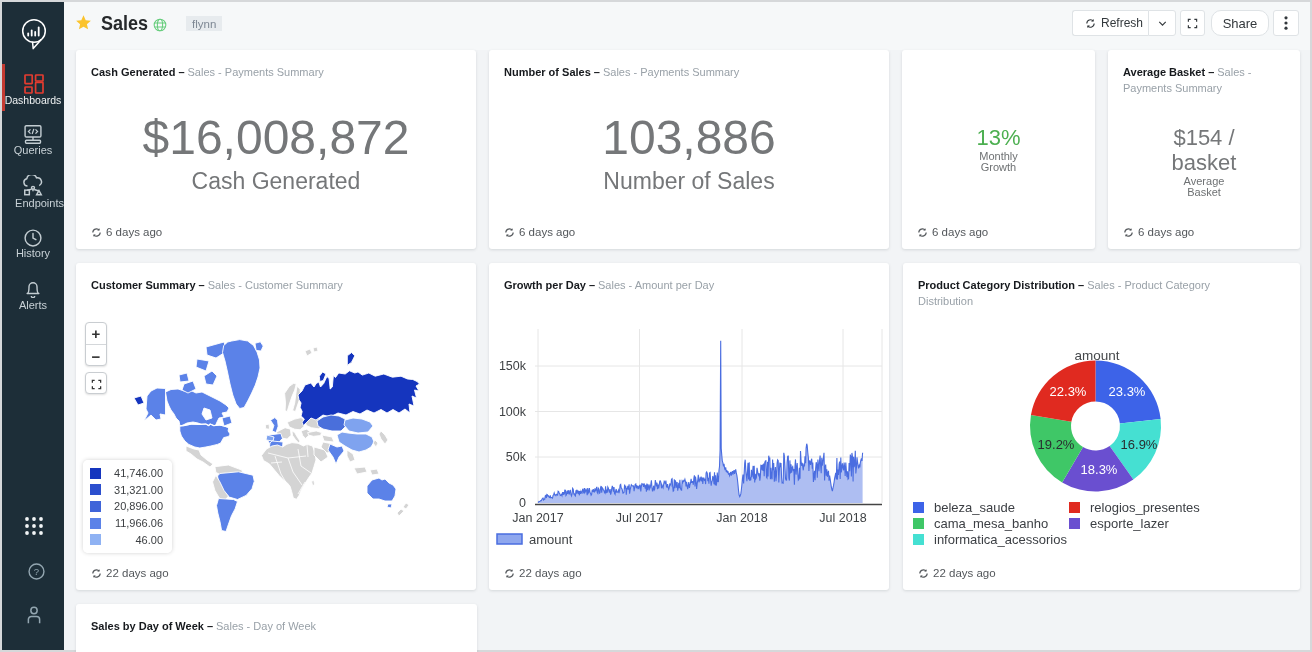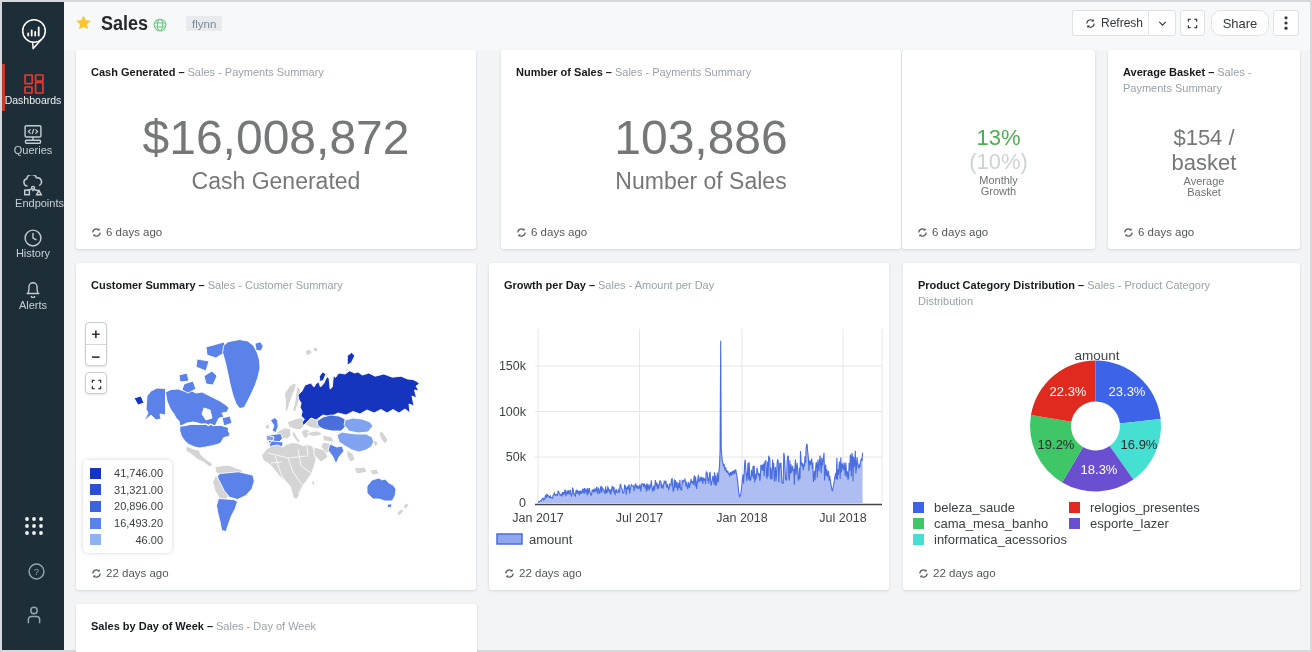--- a/index.html
+++ b/index.html
@@ -161,40 +161,39 @@
     <div class="foot">
       <svg class="rf" width="11" height="11" viewBox="0 0 24 24">
         <path d="M4 12a8 8 0 0 1 14.2-5" fill="none" stroke="currentColor" stroke-width="2.6"></path>
         <path d="M18.5 2.5v5h-5z" fill="currentColor"></path>
         <path d="M20 12a8 8 0 0 1-14.2 5" fill="none" stroke="currentColor" stroke-width="2.6"></path>
         <path d="M5.5 21.5v-5h5z" fill="currentColor"></path>
       </svg>
       <span>6 days ago</span>
     </div>
   </div>
-<div class="card" style="left:489px;top:50px;width:400px;height:199px;margin-left:12px;">
+<div class="card" style="left:489px;top:50px;width:400px;height:199px;">
     <div class="chead"><span class="ct">Number of Sales</span><span class="cd">–</span><span class="cs">Sales - Payments Summary</span></div>
     <div class="bigwrap">
       <div class="bignum">103,886</div>
       <div class="bigsub">Number of Sales</div>
     </div>
     <div class="foot">
       <svg class="rf" width="11" height="11" viewBox="0 0 24 24">
         <path d="M4 12a8 8 0 0 1 14.2-5" fill="none" stroke="currentColor" stroke-width="2.6"></path>
         <path d="M18.5 2.5v5h-5z" fill="currentColor"></path>
         <path d="M20 12a8 8 0 0 1-14.2 5" fill="none" stroke="currentColor" stroke-width="2.6"></path>
         <path d="M5.5 21.5v-5h5z" fill="currentColor"></path>
       </svg>
       <span>6 days ago</span>
     </div>
   </div>
 <div class="card" style="left:902px;top:50px;width:193px;height:199px;">
     <div class="smallwrap" style="top:76px">
       <div class="sv1">13%</div>
-      <div class="sv2">(10%)</div>
       <div class="svl">Monthly<br>Growth</div>
     </div>
     <div class="foot">
       <svg class="rf" width="11" height="11" viewBox="0 0 24 24">
         <path d="M4 12a8 8 0 0 1 14.2-5" fill="none" stroke="currentColor" stroke-width="2.6"></path>
         <path d="M18.5 2.5v5h-5z" fill="currentColor"></path>
         <path d="M20 12a8 8 0 0 1-14.2 5" fill="none" stroke="currentColor" stroke-width="2.6"></path>
         <path d="M5.5 21.5v-5h5z" fill="currentColor"></path>
       </svg>
       <span>6 days ago</span>
@@ -306,21 +305,21 @@
       <div class="lrow">
         <span class="lsw" style="background:#2C4FCE"></span>
         <span class="lval">31,321.00</span>
       </div>
       <div class="lrow">
         <span class="lsw" style="background:#3F64D9"></span>
         <span class="lval">20,896.00</span>
       </div>
       <div class="lrow">
         <span class="lsw" style="background:#5B82E8"></span>
-        <span class="lval">16,493.20</span>
+        <span class="lval">11,966.06</span>
       </div>
       <div class="lrow">
         <span class="lsw" style="background:#8FB2F3"></span>
         <span class="lval">46.00</span>
       </div>
     </div>
 <div class="foot">
       <svg class="rf" width="11" height="11" viewBox="0 0 24 24">
         <path d="M4 12a8 8 0 0 1 14.2-5" fill="none" stroke="currentColor" stroke-width="2.6"></path>
         <path d="M18.5 2.5v5h-5z" fill="currentColor"></path>

